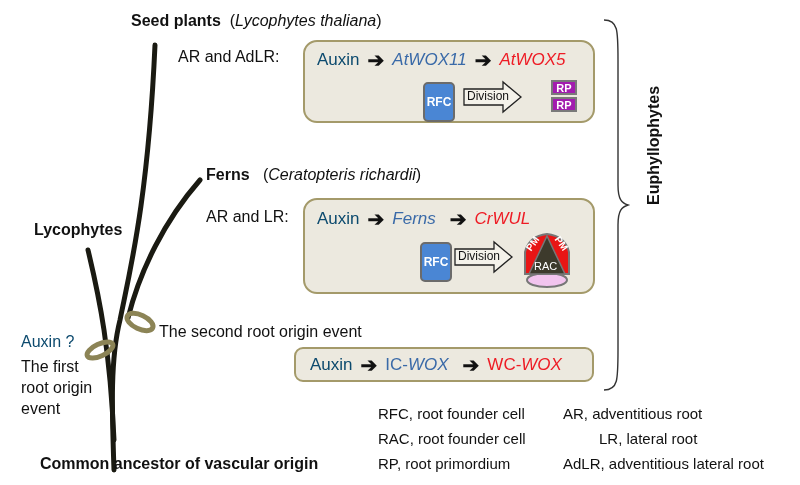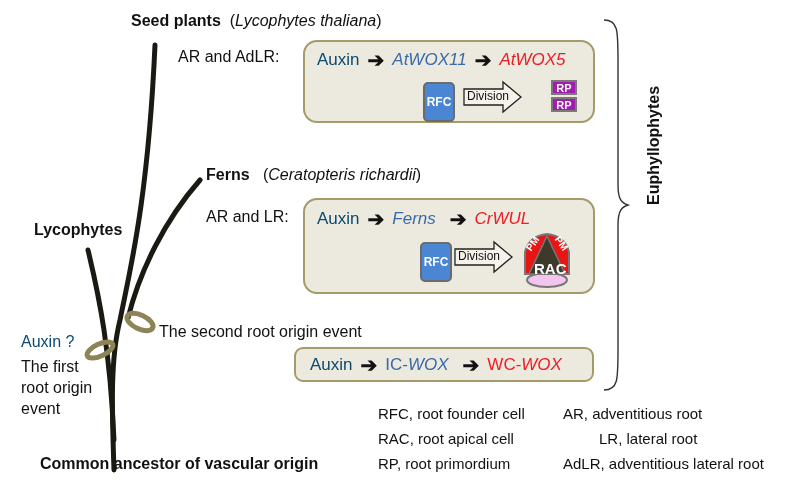--- a/index.html
+++ b/index.html
@@ -93,31 +93,31 @@
     <path d="M1 9 L40 9 L40 2 L58 17 L40 32 L40 25 L1 25 Z" fill="#f4f2ea" stroke="#222" stroke-width="1.3"></path>
   </svg>
   <div class="abs" style="left:153px;top:49px;font-size:12px;">Division</div>
   <svg class="abs" style="left:212px;top:30px;" width="60" height="60">
     <ellipse cx="30" cy="50" rx="20" ry="7" fill="#f2c4ee" stroke="#777" stroke-width="2"></ellipse>
     <path d="M8 44 L8 22 Q12 6 30 4 Q48 6 52 22 L52 44 Z" fill="#e81515" stroke="#777" stroke-width="2"></path>
     <path d="M30 6 L48 44 L12 44 Z" fill="#3d3a2c" stroke="#777" stroke-width="1.5"></path>
   </svg>
   <div class="abs" style="left:220px;top:38px;font-size:10px;color:#fff;font-weight:bold;transform:rotate(-55deg);">PM</div>
   <div class="abs" style="left:249px;top:38px;font-size:10px;color:#fff;font-weight:bold;transform:rotate(55deg);">PM</div>
-  <div class="abs" style="left:229px;top:60px;font-size:15px;color:#fff;font-weight:bold;">RAC</div>
+  <div class="abs" style="left:229px;top:60px;font-size:11px;color:#fff;font-weight:normal;">RAC</div>
 </div>
 
 <div class="panel" style="left:294px;top:347px;width:300px;height:35px;border-radius:9px;">
   <div class="path-row" style="left:14px;top:6px;">
     <span class="purple">Auxin</span>
     <span class="arrow">➔</span>
     <span class="blue"><span>IC-</span><span class="it">WOX</span></span>
     <span class="arrow" style="margin-left:14px;">➔</span>
     <span class="red"><span>WC-</span><span class="it">WOX</span></span>
   </div>
 </div>
 
 <div class="legend" style="left:378px;top:405px;">RFC, root founder cell</div>
-<div class="legend" style="left:378px;top:430px;">RAC, root apical cell</div>
+<div class="legend" style="left:378px;top:430px;">RAC, root founder cell</div>
 <div class="legend" style="left:378px;top:455px;">RP, root primordium</div>
 <div class="legend" style="left:563px;top:405px;">AR, adventitious root</div>
 <div class="legend" style="left:563px;top:430px;margin-left:36px;">LR, lateral root</div>
 <div class="legend" style="left:563px;top:455px;">AdLR, adventitious lateral root</div>
 
 </body></html>

